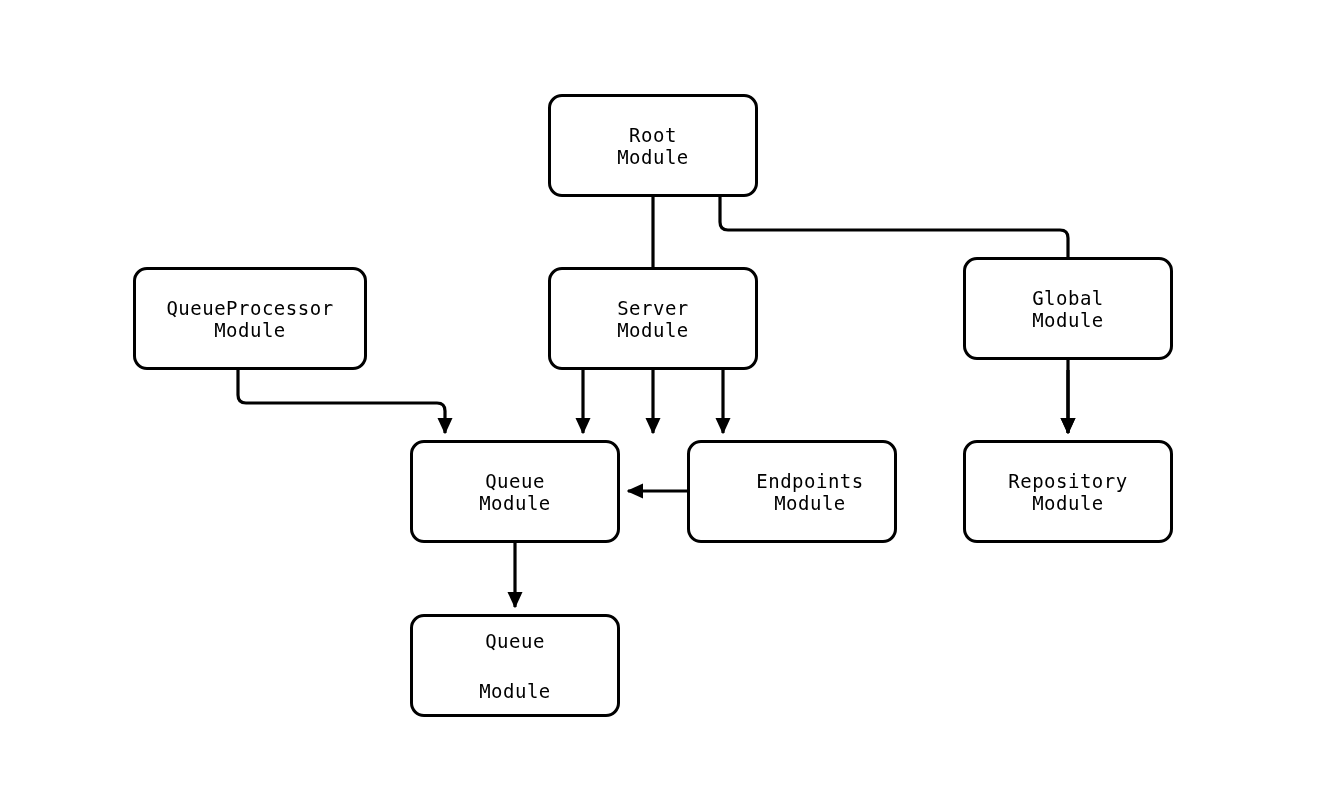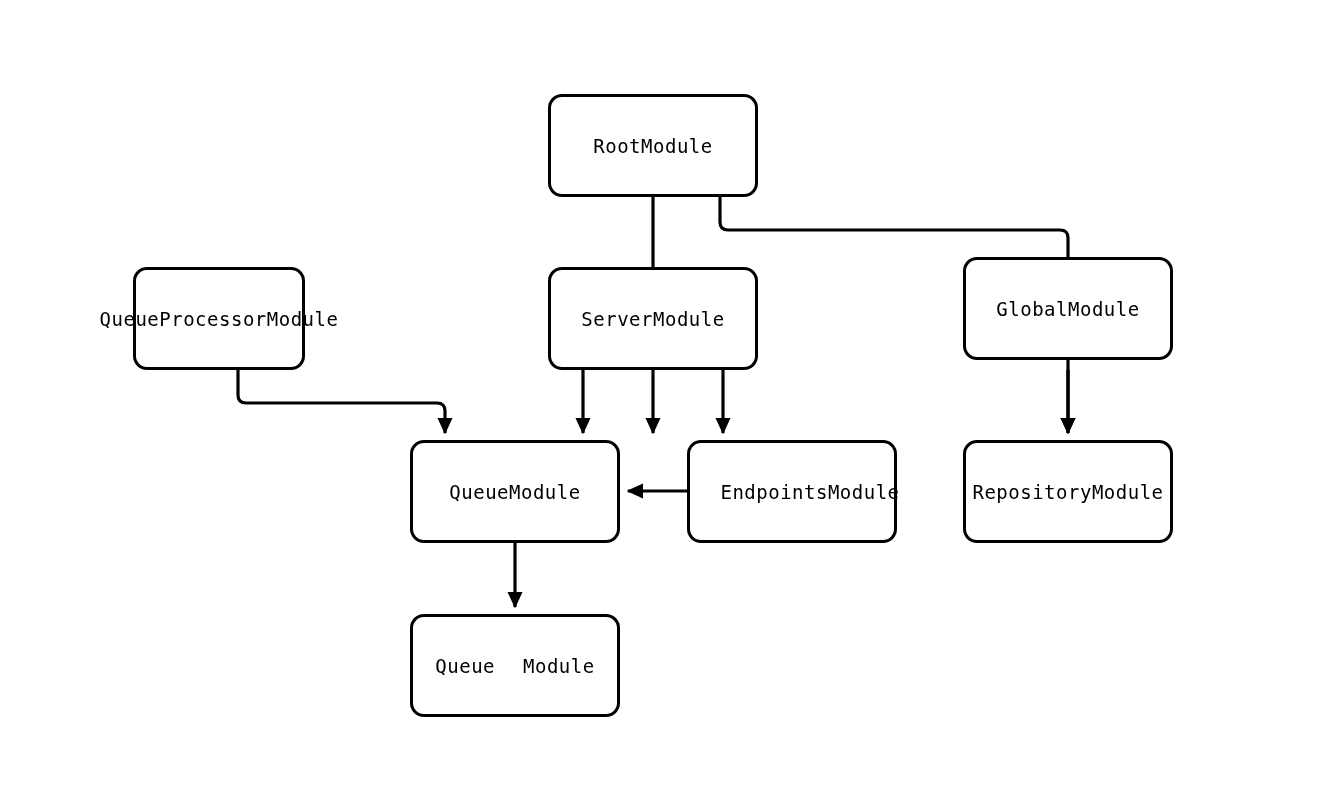--- a/index.html
+++ b/index.html
@@ -27,20 +27,21 @@
     width: 1337px;
     height: 809px;
   }
   .node {
     position: absolute;
     box-sizing: border-box;
     border: 3px solid #000000;
     border-radius: 14px;
     background: #ffffff;
     display: flex;
+    flex-direction: column;
     align-items: center;
     justify-content: center;
     z-index: 2;
   }
   .node-line {
     font-family: "DejaVu Sans Mono", "Liberation Mono", monospace;
     font-size: 19px;
     line-height: 22px;
     color: #000000;
     letter-spacing: 0.5px;
@@ -79,21 +80,21 @@
       <path d="M 515 543 L 515 607" marker-end="url(#arrowhead)"></path>
 
     </g>
   </svg>
 
   <div class="node" style="left:548px; top:94px; width:210px; height:103px;">
     <span class="node-line">Root</span>
     <span class="node-line">Module</span>
   </div>
 
-  <div class="node" style="left:133px; top:267px; width:172px; height:103px;">
+  <div class="node" style="left:133px; top:267px; width:234px; height:103px;">
     <span class="node-line">QueueProcessor</span>
     <span class="node-line">Module</span>
   </div>
 
   <div class="node" style="left:548px; top:267px; width:210px; height:103px;">
     <span class="node-line">Server</span>
     <span class="node-line">Module</span>
   </div>
 
   <div class="node" style="left:963px; top:257px; width:210px; height:103px;">

